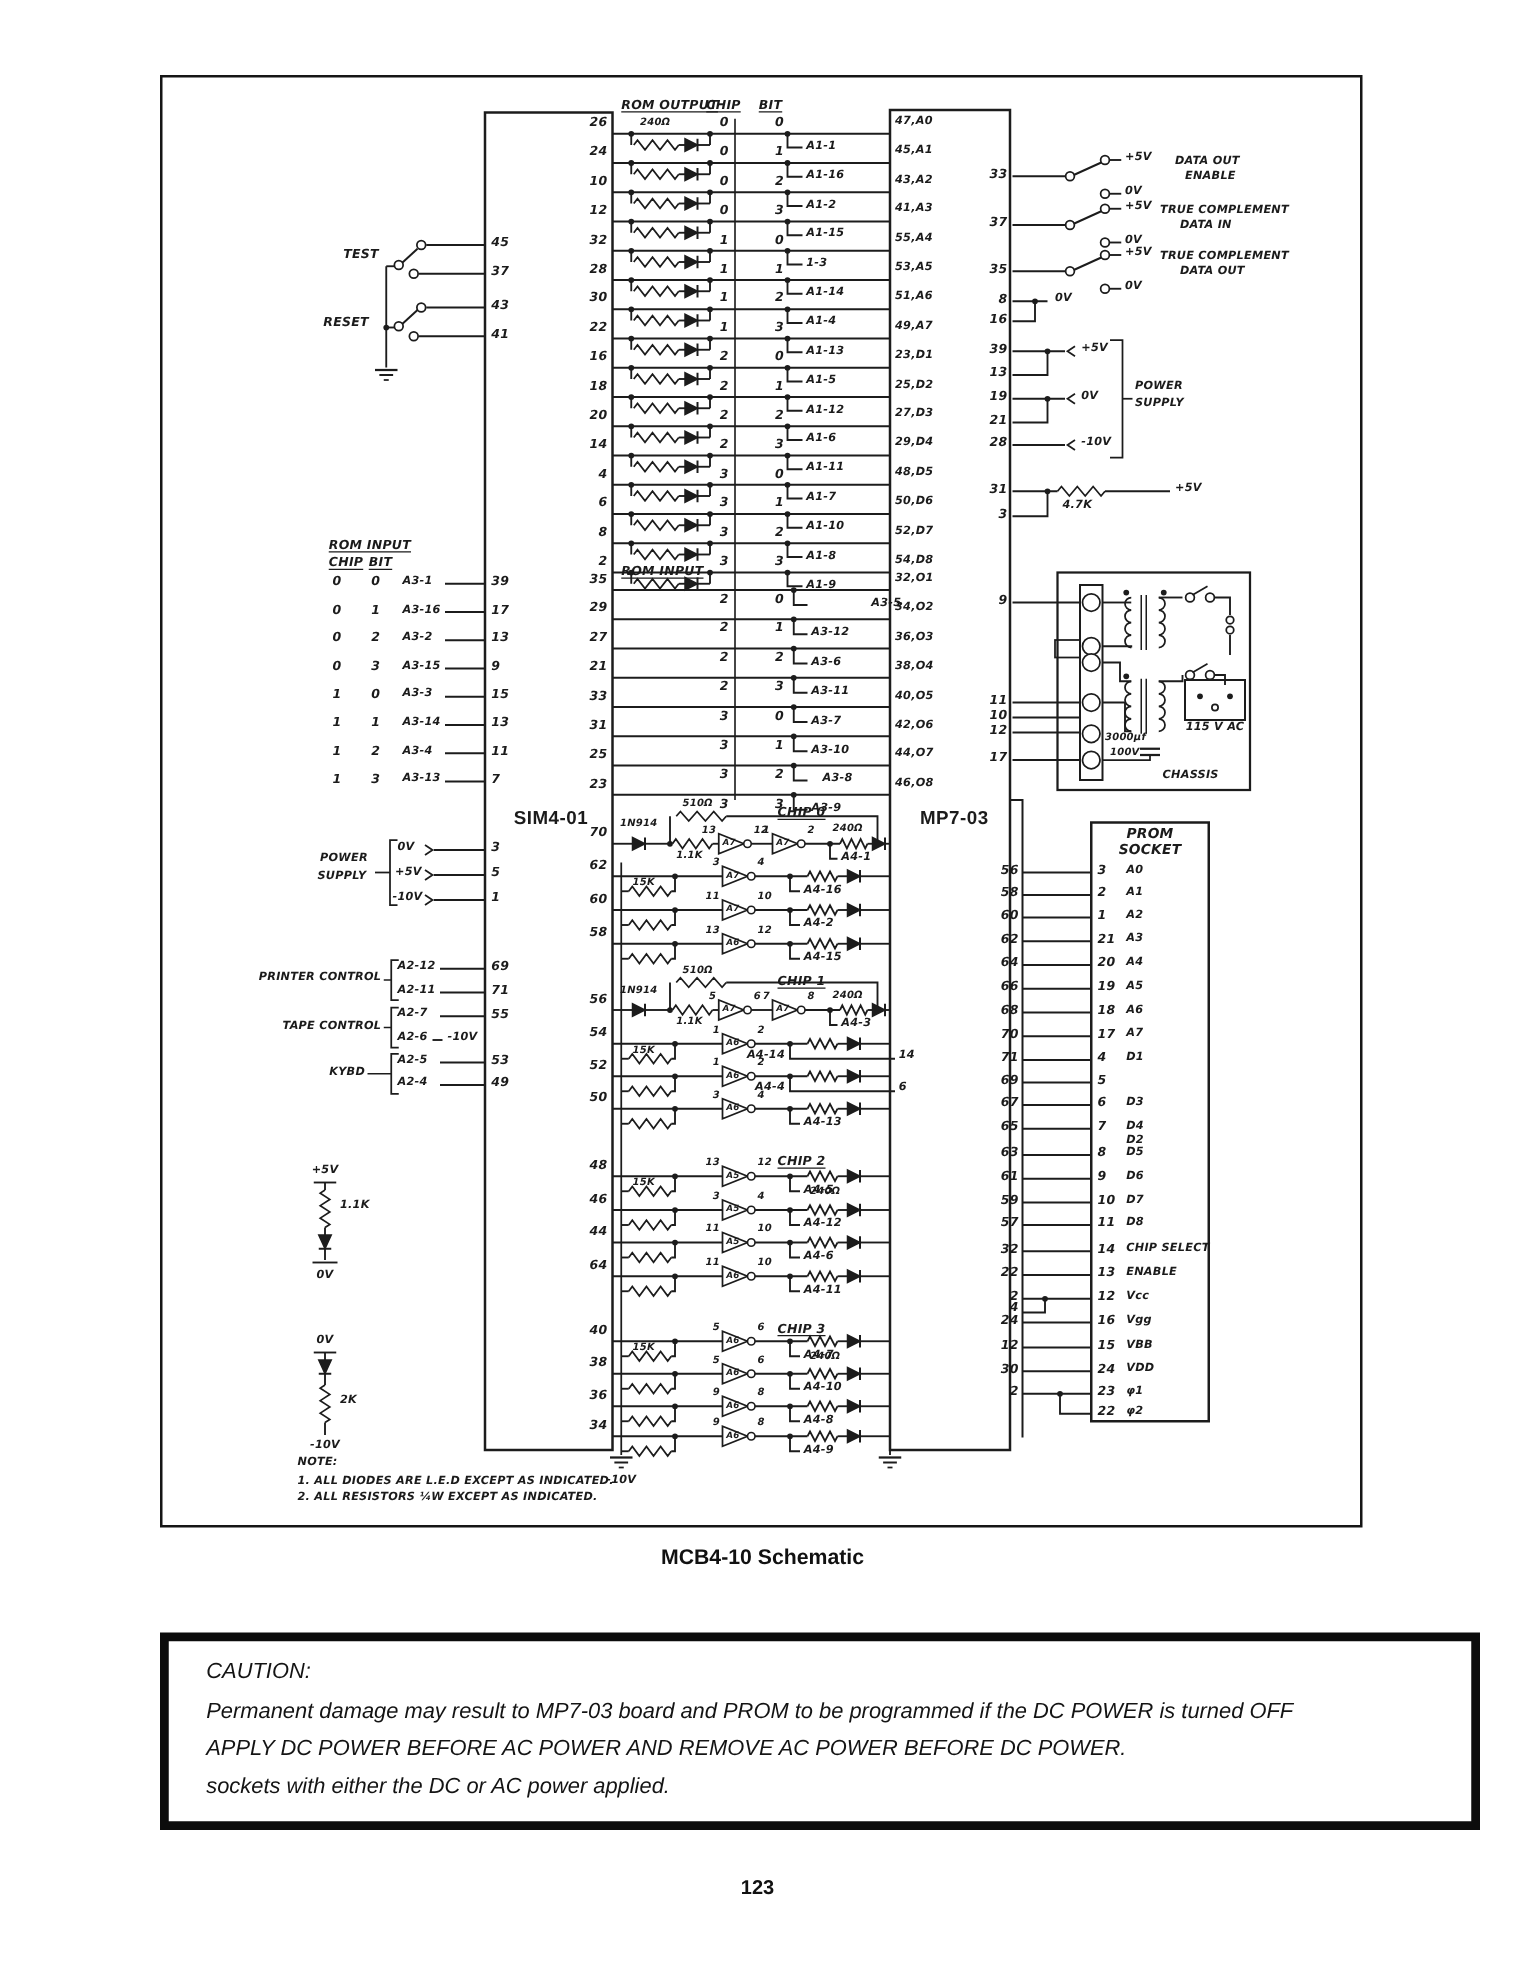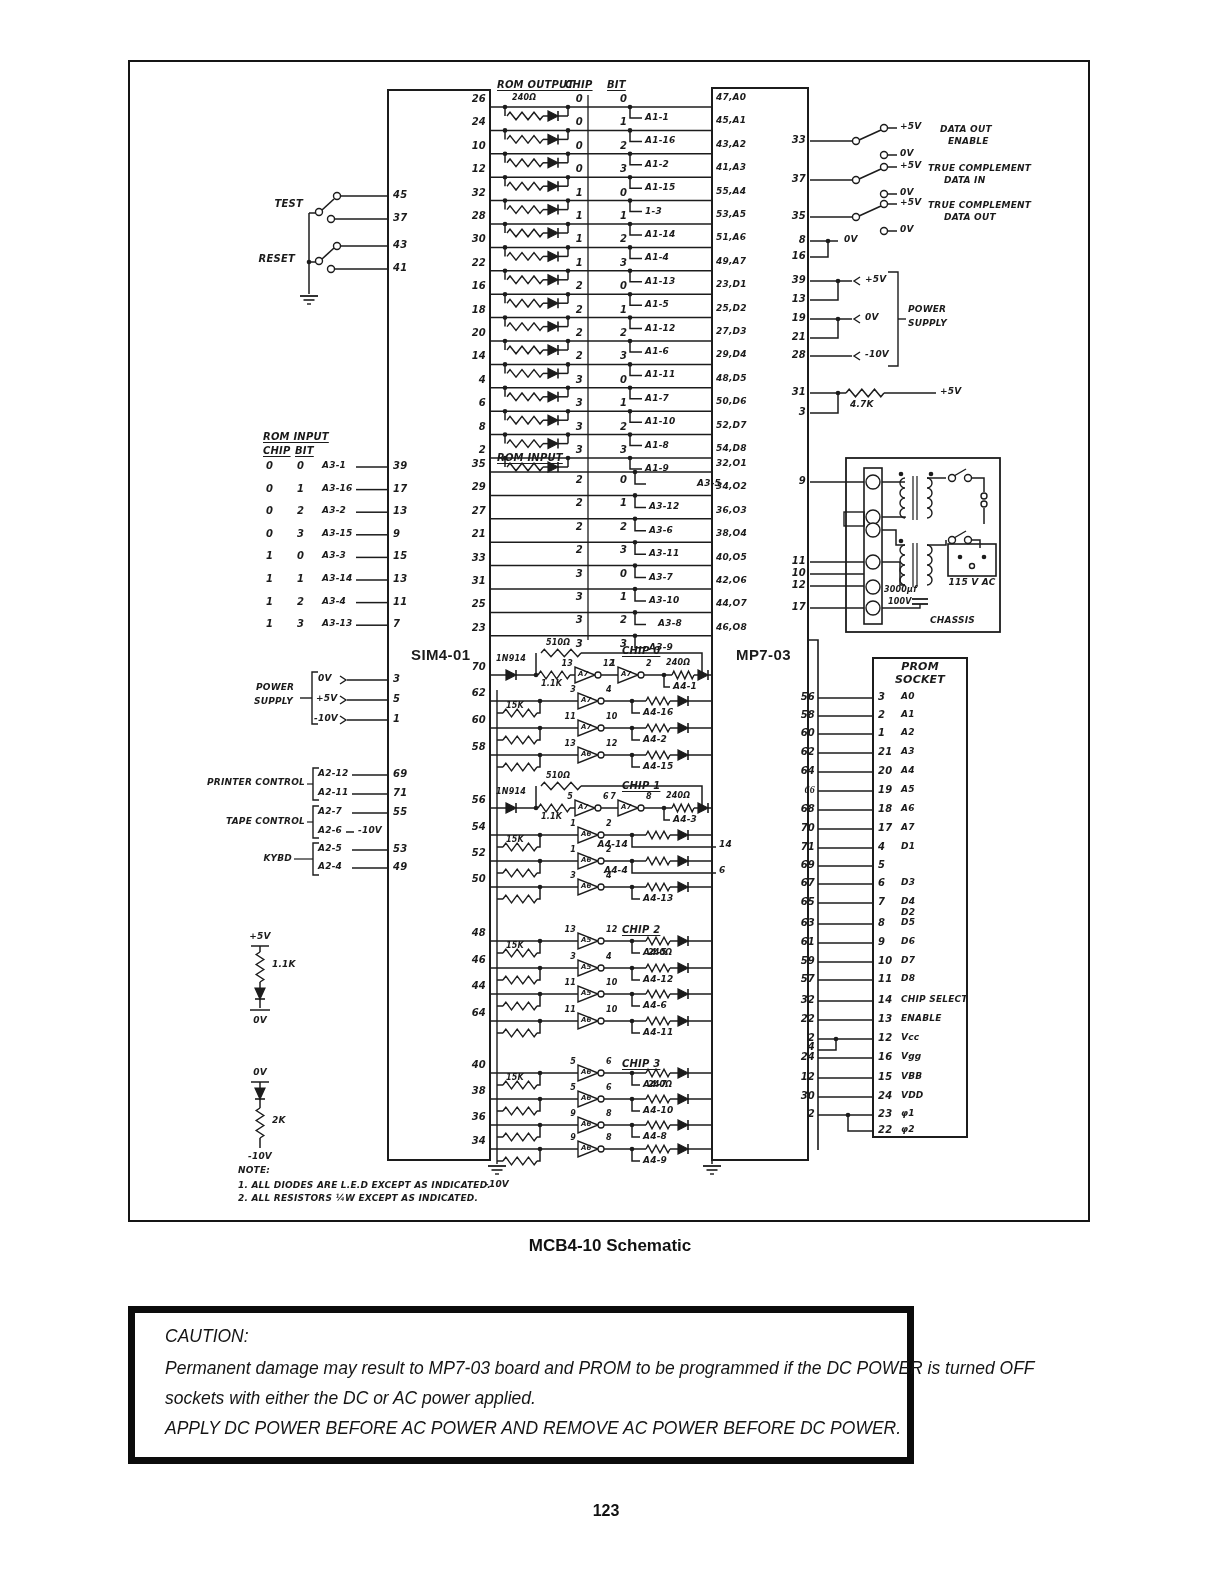--- a/index.html
+++ b/index.html
@@ -9,21 +9,21 @@
      color:#1b1b1b;letter-spacing:.2px;}
   .r{transform:translateX(-100%);}
   .c{transform:translateX(-50%);}
   .u{text-decoration:underline;text-underline-offset:2px;}
   .s7{font-size:7px;} .s8{font-size:8px;} .s9{font-size:9px;} .s11{font-size:11px;}
   .board{font:700 15px "Liberation Sans",sans-serif;font-style:normal;letter-spacing:.4px;}
   #outer-border{position:absolute;left:128px;top:60px;width:958px;height:1158px;
      border:2.5px solid #151515;}
   #caption{position:absolute;left:610px;top:1236px;transform:translateX(-50%);
      font:700 17px "Liberation Sans",sans-serif;color:#111;}
-  #caution-box{position:absolute;left:128px;top:1306px;width:786px;height:158px;
+  #caution-box{position:absolute;left:128px;top:1306px;width:1056px;height:158px;
      border:7px solid #0c0c0c;box-sizing:border-box;padding:8px 30px 0 30px;}
   .cl{font:italic 400 17.5px/1.72 "Liberation Sans",sans-serif;color:#141414;white-space:nowrap;}
   .cl.title{margin-bottom:2px;}
   #page-number{position:absolute;left:606px;top:1502px;transform:translateX(-50%);
      font:700 16px "Liberation Sans",sans-serif;color:#111;}
   svg{position:absolute;left:0;top:0;}
 </style>
 </head>
 <body>
 
@@ -700,22 +700,22 @@
 
   <div class="t board" style="left:411px;top:646px;">SIM4-01</div>
   <div class="t board" style="left:736px;top:646px;">MP7-03</div>
 
   <div id="caption">MCB4-10 Schematic</div>
   <div id="page-number">123</div>
 
   <div id="caution-box">
     <div class="cl title">CAUTION:</div>
     <div class="cl">Permanent damage may result to MP7-03 board and PROM to be programmed if the DC POWER is turned OFF</div>
+    <div class="cl">APPLY DC POWER BEFORE AC POWER AND REMOVE AC POWER BEFORE DC POWER.</div>
     <div class="cl">sockets with either the DC or AC power applied.</div>
-    <div class="cl">APPLY DC POWER BEFORE AC POWER AND REMOVE AC POWER BEFORE DC POWER.</div>
   </div>
 <div class="t u" style="left: 497px; top: 80px;">ROM OUTPUT</div>
     <div class="t u" style="left: 565px; top: 80px;">CHIP</div>
     <div class="t u" style="left: 607px; top: 80px;">BIT</div>
     <div class="t r" style="left: 486px; top: 94px;">26</div>
     <div class="t r" style="left: 583px; top: 94px;">0</div>
     <div class="t " style="left: 620px; top: 94px;">0</div>
     <div class="t s9" style="left: 645px; top: 113px;">A1-1</div>
     <div class="t s9" style="left: 716px; top: 93px;">47,A0</div>
     <div class="t r" style="left: 486px; top: 117.4px;">24</div>
@@ -927,21 +927,21 @@
     <div class="t s9" style="left: 901px; top: 710px;">A1</div>
     <div class="t r" style="left: 815px; top: 728px;">60</div>
     <div class="t " style="left: 878px; top: 728px;">1</div>
     <div class="t s9" style="left: 901px; top: 728px;">A2</div>
     <div class="t r" style="left: 815px; top: 747px;">62</div>
     <div class="t " style="left: 878px; top: 747px;">21</div>
     <div class="t s9" style="left: 901px; top: 747px;">A3</div>
     <div class="t r" style="left: 815px; top: 766px;">64</div>
     <div class="t " style="left: 878px; top: 766px;">20</div>
     <div class="t s9" style="left: 901px; top: 766px;">A4</div>
-    <div class="t r" style="left: 815px; top: 785px; font-family: Liberation Serif, serif;">66</div>
+    <div class="t r" style="left: 815px; top: 785px;">66</div>
     <div class="t " style="left: 878px; top: 785px;">19</div>
     <div class="t s9" style="left: 901px; top: 785px;">A5</div>
     <div class="t r" style="left: 815px; top: 804px;">68</div>
     <div class="t " style="left: 878px; top: 804px;">18</div>
     <div class="t s9" style="left: 901px; top: 804px;">A6</div>
     <div class="t r" style="left: 815px; top: 823px;">70</div>
     <div class="t " style="left: 878px; top: 823px;">17</div>
     <div class="t s9" style="left: 901px; top: 823px;">A7</div>
     <div class="t r" style="left: 815px; top: 842px;">71</div>
     <div class="t " style="left: 878px; top: 842px;">4</div>

